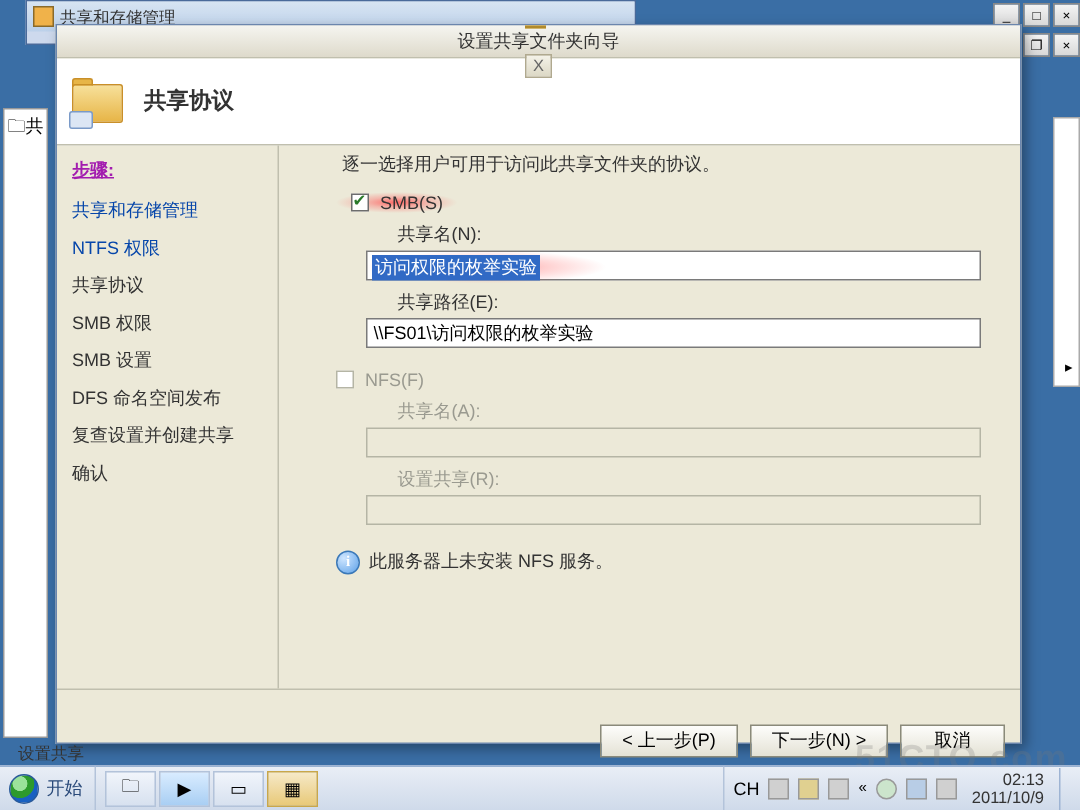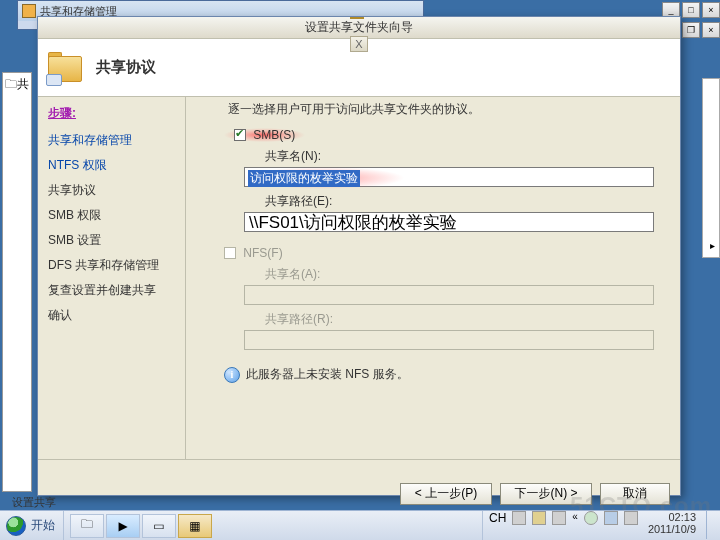--- a/index.html
+++ b/index.html
@@ -36,41 +36,41 @@
 
   .form-area { flex: 1; padding: 2px 14px 10px 14px; color: #333; position: relative; }
   .form-area .intro { margin: 2px 0 10px 28px; }
   .row { margin-left: 24px; margin-bottom: 6px; }
   .chk { display: inline-block; width: 12px; height: 12px; border: 1px solid #6d6d6d; background: #fff; vertical-align: -2px; margin-right: 4px; position: relative; }
   .chk.checked::after { content: "✔"; position: absolute; font-size: 11px; left: 0; top: -3px; color: #2a7a2a; }
   .chk-label { letter-spacing: 0; }
   .hl-red { display: inline-block; background: radial-gradient(closest-side,rgba(255,90,90,0.9),rgba(255,90,90,0.35),rgba(255,90,90,0)); padding: 0 10px; border-radius: 8px; }
   .sub-label { margin-left: 65px; margin-top: 6px; color: #333; }
   .sub-label.disabled { color: #9a9a90; }
-  .txt { display: block; margin: 2px 0 4px 44px; width: 410px; height: 20px; border: 1px solid #7a7a7a; background: #fff; padding: 1px 4px; font-family: inherit; font-size: 17px; }
+  .txt { display: block; margin: 2px 0 4px 44px; width: 410px; height: 20px; border: 1px solid #7a7a7a; background: #fff; padding: 1px 4px; font-family: inherit; font-size: 12px; }
   .txt.hl { outline: 8px solid rgba(255,100,100,0.0); }
   .txt-hl-overlay { position: absolute; left: 44px; top: 0; width: 160px; height: 22px; background: radial-gradient(closest-side,rgba(255,100,100,0.7),rgba(255,100,100,0.3),rgba(255,100,100,0)); pointer-events: none; border-radius: 10px; }
   .txt.disabled { background: #ece9d8; color: #888; border-color: #b5b5a5; }
 
   .info { margin: 16px 0 0 24px; display: flex; align-items: center; gap: 6px; }
   .info-icon { width: 16px; height: 16px; border-radius: 50%; background: radial-gradient(circle at 30% 30%, #cfe6ff, #5da1e8); border: 1px solid #3a78b8; display: flex; align-items: center; justify-content: center; color: #fff; font-weight: bold; font-size: 10px; font-family: Georgia, serif; }
 
   .wiz-footer { height: 36px; border-top: 1px solid #c0bfae; display: flex; align-items: center; justify-content: flex-end; padding: 0 10px; gap: 8px; }
   .btn { min-width: 92px; height: 22px; border: 1px solid #8a8a7a; background: linear-gradient(#fdfdfb,#e4e2d5); cursor: pointer; font-family: inherit; font-size: 12px; padding: 0 6px; margin-top: 32px; }
 
   .statusbar { position: absolute; left: 0; top: 495px; width: 680px; height: 16px; color: #333; font-size: 11px; padding-left: 12px; }
 
   .taskbar { position: absolute; left: 0; bottom: 0; width: 720px; height: 30px; background: linear-gradient(#e9eef6,#cfdaea); border-top: 1px solid #9eb4d3; display: flex; align-items: center; }
   .start { height: 30px; display: flex; align-items: center; gap: 5px; padding: 0 8px 0 6px; border-right: 1px solid #b3c3da; }
   .orb { width: 20px; height: 20px; border-radius: 50%; background: radial-gradient(circle at 35% 30%, #9be29b 0 28%, #2d9a2d 30% 55%, #1860c2 57% 100%); border: 1px solid #2a5a9a; }
   .start-label { color: #2a4a7a; }
   .task-icons { display: flex; gap: 2px; padding: 0 6px; }
   .tbtn { width: 34px; height: 24px; border: 1px solid #b3c3da; background: linear-gradient(#f1f5fb,#d7e1ef); display: flex; align-items: center; justify-content: center; }
   .tbtn.active { background: linear-gradient(#f6e9c8,#e8c978); border-color: #c9a74a; }
-  .tray { margin-left: auto; display: flex; height: 30px; gap: 6px; padding: 0 6px; border-left: 1px solid #b3c3da; }
+  .tray { margin-left: auto; display: flex; align-items: center; height: 30px; gap: 6px; padding: 0 6px; border-left: 1px solid #b3c3da; }
   .tray-ico { width: 14px; height: 14px; background: #d0d0d0; border: 1px solid #999; }
   .clock { text-align: right; line-height: 12px; font-size: 11px; color: #333; padding: 0 4px; }
 
   .side-overlay { position: absolute; right: 0; top: 78px; width: 18px; height: 180px; background: #fff; border: 1px solid #aaa; }
   .side-overlay .dot { position: absolute; right: 4px; bottom: 6px; font-size: 10px; }
 
   .watermark { position: absolute; right: 8px; bottom: 20px; font-family: Arial, sans-serif; font-weight: bold; font-size: 24px; color: rgba(120,120,120,0.25); letter-spacing: 1px; }
 </style>
 </head>
 <body>
@@ -117,21 +117,21 @@
     </div>
 
     <div class="wiz-body">
       <div class="steps">
         <div class="steps-title">步骤:</div>
         <div class="step">共享和存储管理</div>
         <div class="step">NTFS 权限</div>
         <div class="step current plain">共享协议</div>
         <div class="step plain">SMB 权限</div>
         <div class="step plain">SMB 设置</div>
-        <div class="step plain">DFS 共享和存储管理</div>
+        <div class="step plain">DFS 命名空间发布</div>
         <div class="step plain">复查设置并创建共享</div>
         <div class="step plain">确认</div>
       </div>
 
       <div class="form-area">
         <div class="intro">逐一选择用户可用于访问此共享文件夹的协议。</div>
 
         <div class="row">
           <span class="hl-red">
             <span class="chk checked"></span>
@@ -146,21 +146,21 @@
         </div>
         <div class="sub-label">共享路径(E):</div>
         <input class="txt" readonly="" value="\\FS01\访问权限的枚举实验" style="">
 
         <div class="row" style="margin-top:14px;">
           <span class="chk" style="border-color:#b5b5a5;"></span>
           <span class="chk-label" style="color:#9a9a90;">NFS(F)</span>
         </div>
         <div class="sub-label disabled">共享名(A):</div>
         <input class="txt disabled" disabled="" value="" style="">
-        <div class="sub-label disabled">共享路径(R):</div>
+        <div class="sub-label disabled">设置共享(R):</div>
         <input class="txt disabled" disabled="" value="" style="">
 
         <div class="info">
           <span class="info-icon">i</span>
           <span>此服务器上未安装 NFS 服务。</span>
         </div>
       </div>
     </div>
 
     <div class="wiz-footer">

